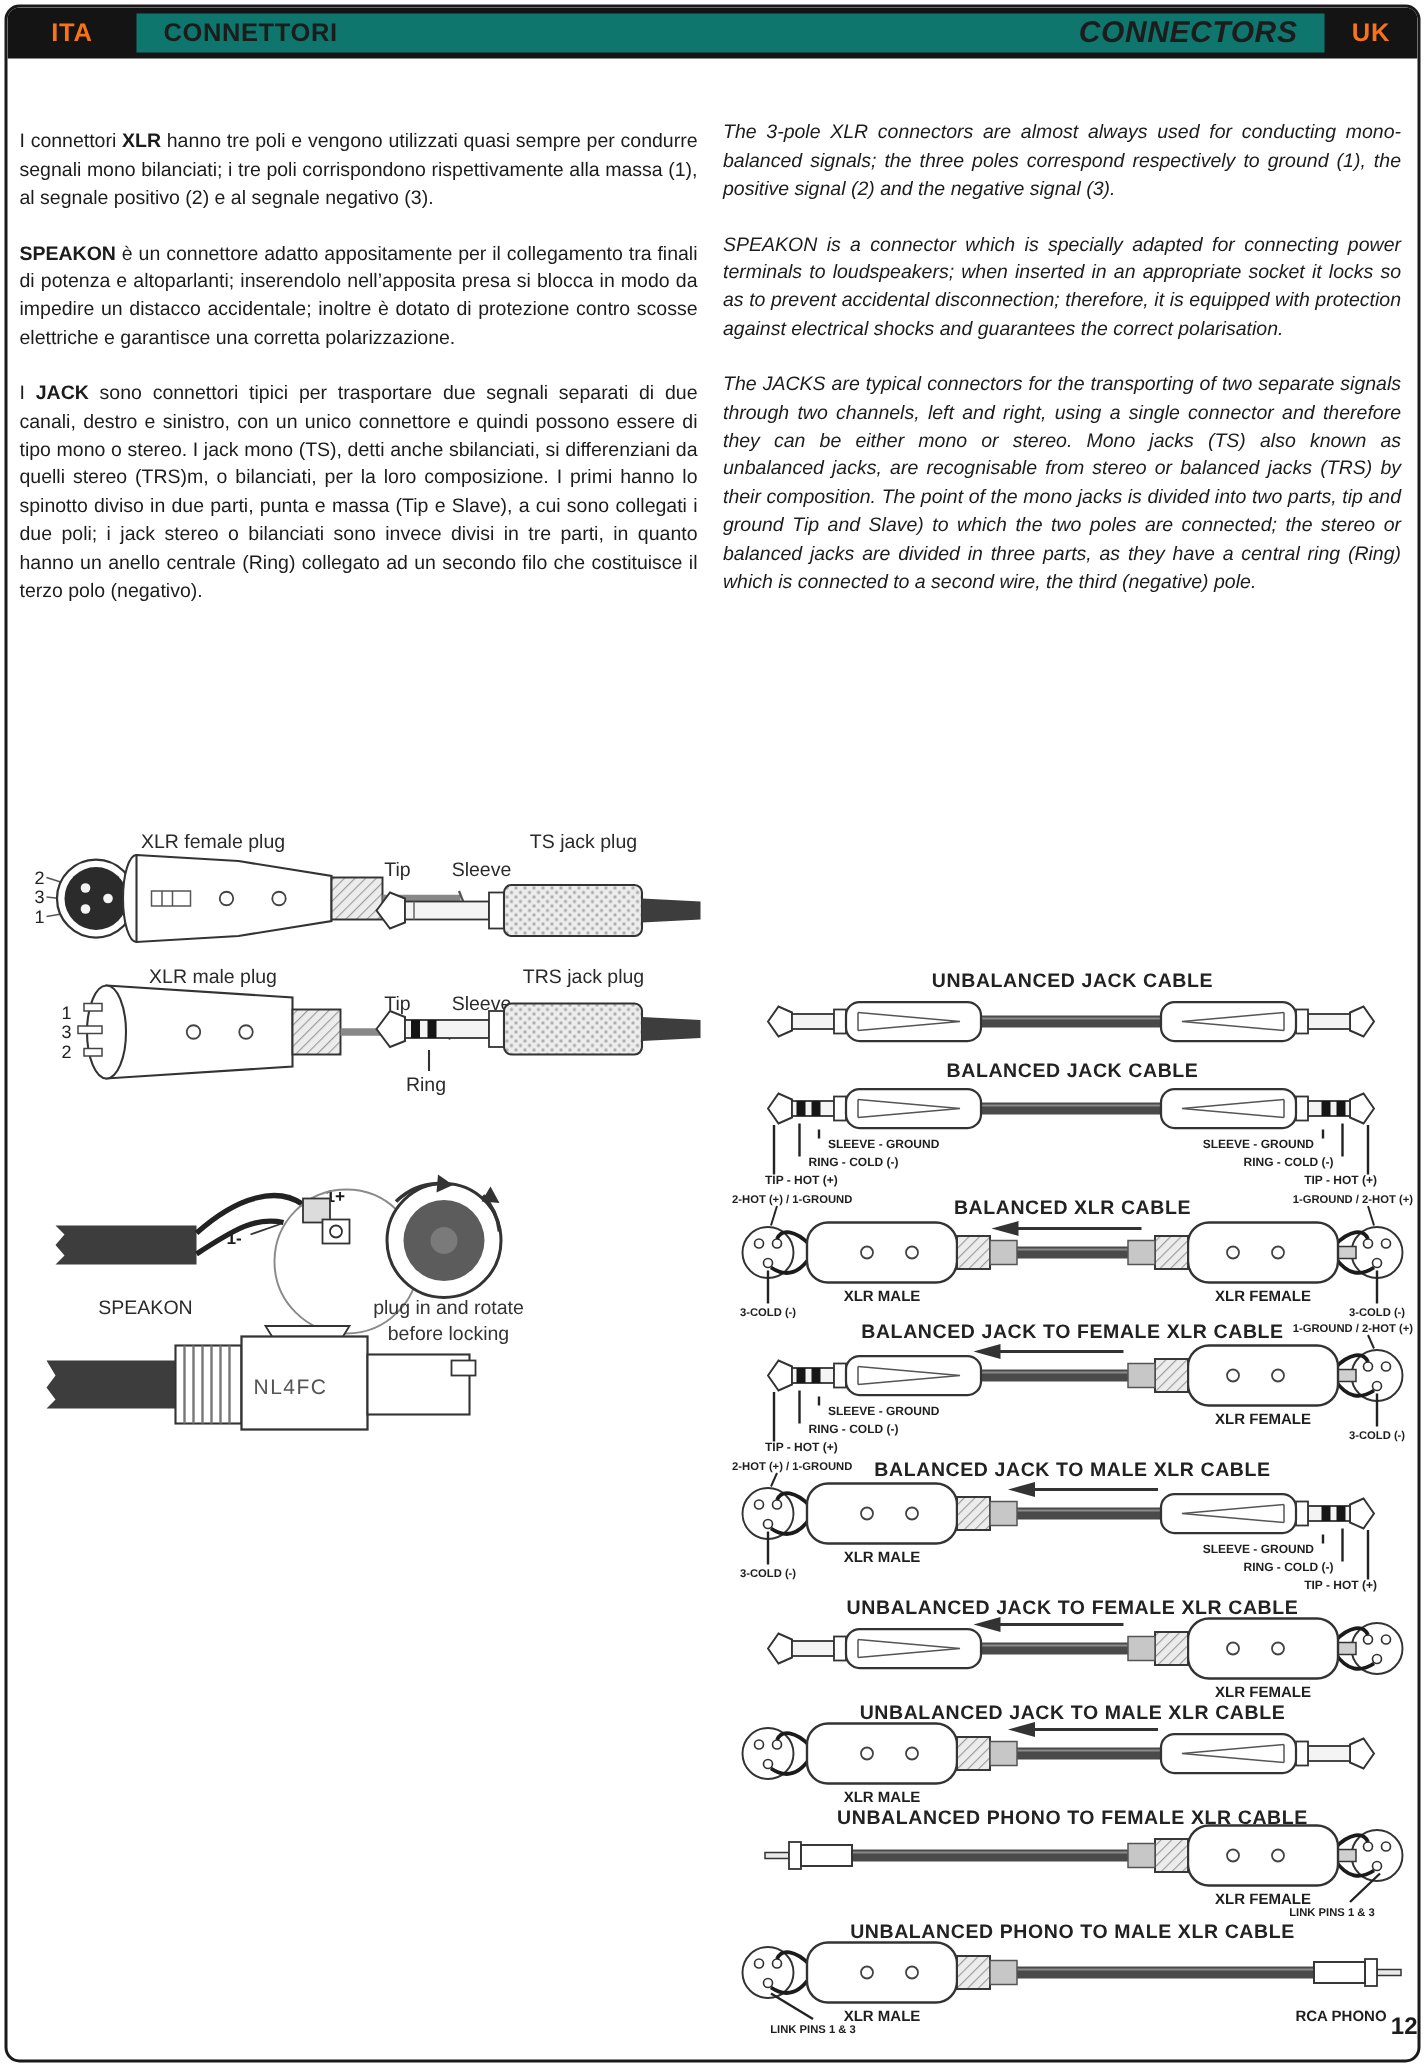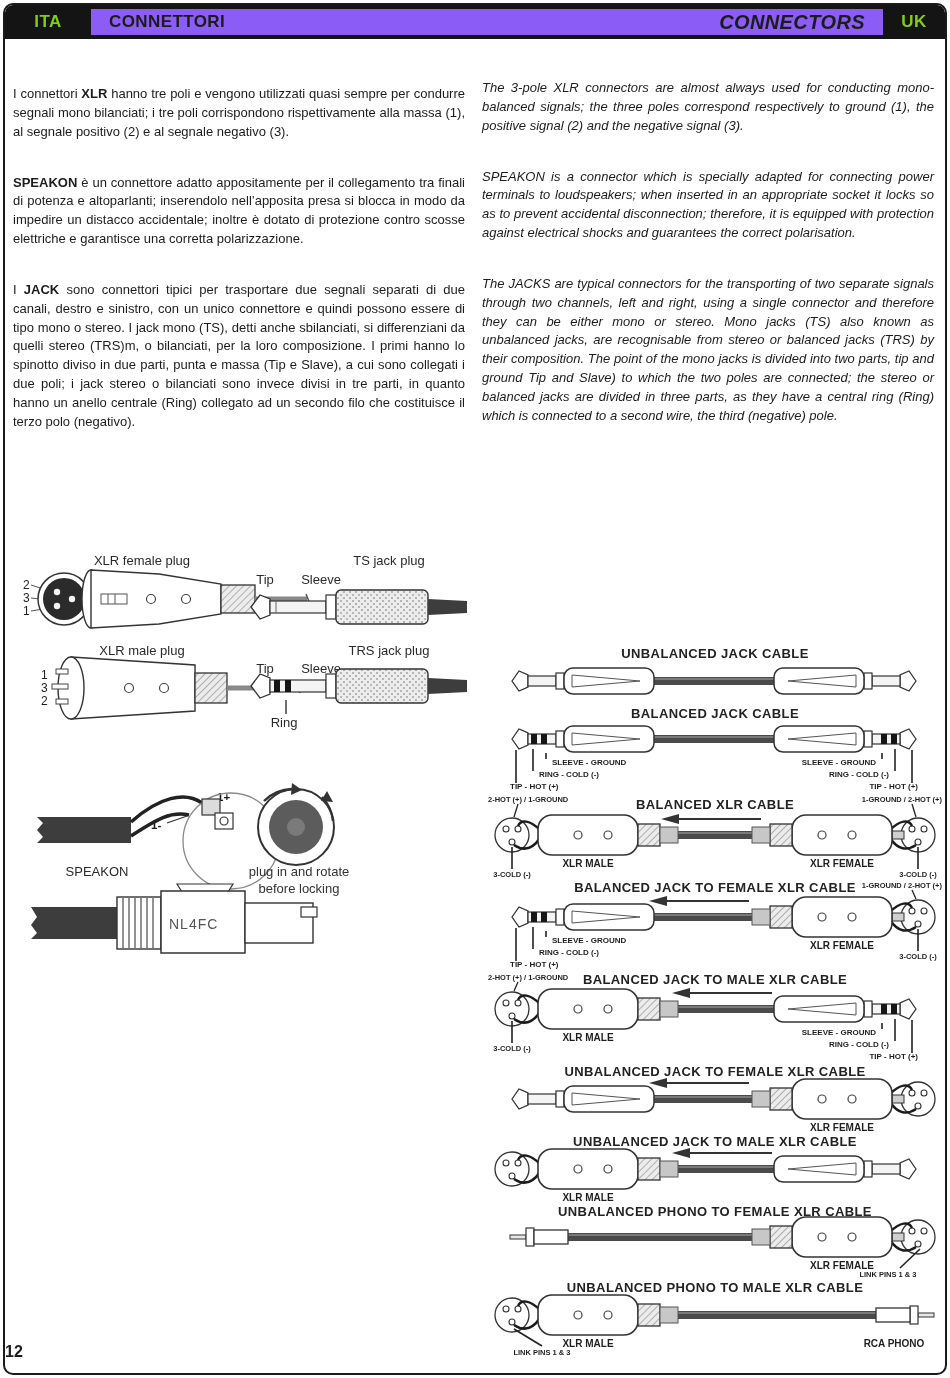--- a/index.html
+++ b/index.html
@@ -1,32 +1,32 @@
 <!DOCTYPE html>
 <html><head>
 <meta charset="utf-8">
 <style>
   *{margin:0;padding:0;box-sizing:border-box}
   html,body{background:#fff}
   body{width:950px;height:1378px;position:relative;font-family:"Liberation Sans",sans-serif;color:#1c1c1c;overflow:hidden}
   .page{position:absolute;left:3px;top:3px;width:944px;height:1372px;border:2px solid #1a1a1a;border-radius:10px;background:#fff;overflow:hidden}
   .hdr{position:absolute;top:0;left:0;right:0;height:34px;background:#141414;display:flex;align-items:center;border-radius:7px 7px 0 0}
-  .badge{color:#84cc16;font-weight:bold;font-size:17px;width:86px;text-align:center;letter-spacing:.5px}
+  .badge{color:#f97316;font-weight:bold;font-size:17px;width:86px;text-align:center;letter-spacing:.5px}
   .badge.r{width:62px}
-  .hdr-white{flex:1;background:#8b5cf6;height:26px;display:flex;align-items:center;justify-content:space-between;padding:0 18px}
+  .hdr-white{flex:1;background:#0f766e;height:26px;display:flex;align-items:center;justify-content:space-between;padding:0 18px}
   .t-l{font-weight:bold;font-size:17px;letter-spacing:.4px}
   .t-r{font-weight:bold;font-style:italic;font-size:20px;letter-spacing:.4px}
   .col{position:absolute;width:452px;font-size:13px;line-height:1.45;text-align:justify}
-  .col p + p{margin-top:32px}
+  .col p + p{margin-top:18px}
   .it{left:8px;top:80px}
   .en{left:477px;top:74px;font-style:italic}
   .ld{position:absolute;left:4px;top:546px}
   .cb{position:absolute;left:481px;top:640px;width:460px}
   .cbrow{line-height:0}
-  .pg{position:absolute;left:0;right:0;bottom:12px;text-align:left;font-weight:bold;font-size:16px}
+  .pg{position:absolute;left:0;right:0;bottom:12px;text-align:right;font-weight:bold;font-size:16px}
   svg text{font-family:"Liberation Sans",sans-serif}
   .lab{font-size:13px;fill:#2a2a2a}
   .pin{font-size:12px;fill:#222}
   .pinb{font-size:11.5px;font-weight:bold;fill:#1b1b1b}
   .note{font-size:13px;fill:#333}
   .mdl{font-size:14px;fill:#555;letter-spacing:1px}
 </style>
 </head>
 <body>
 

